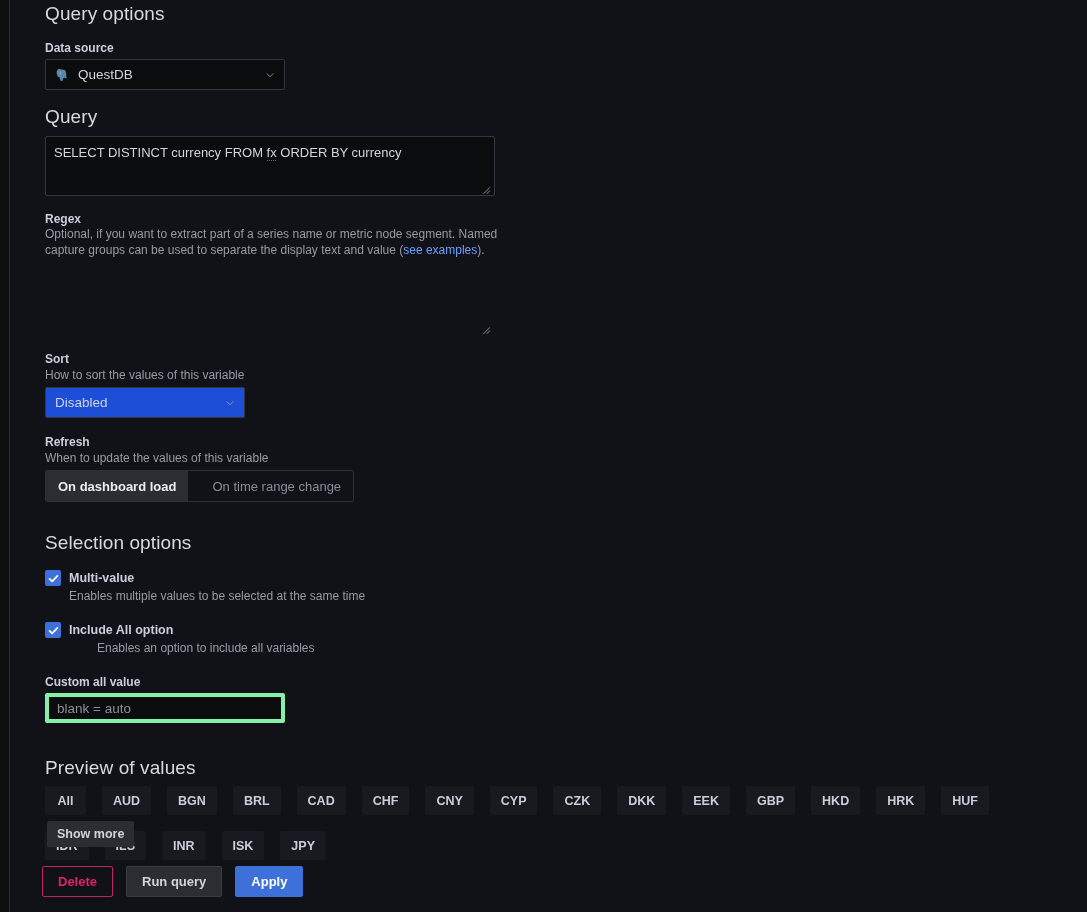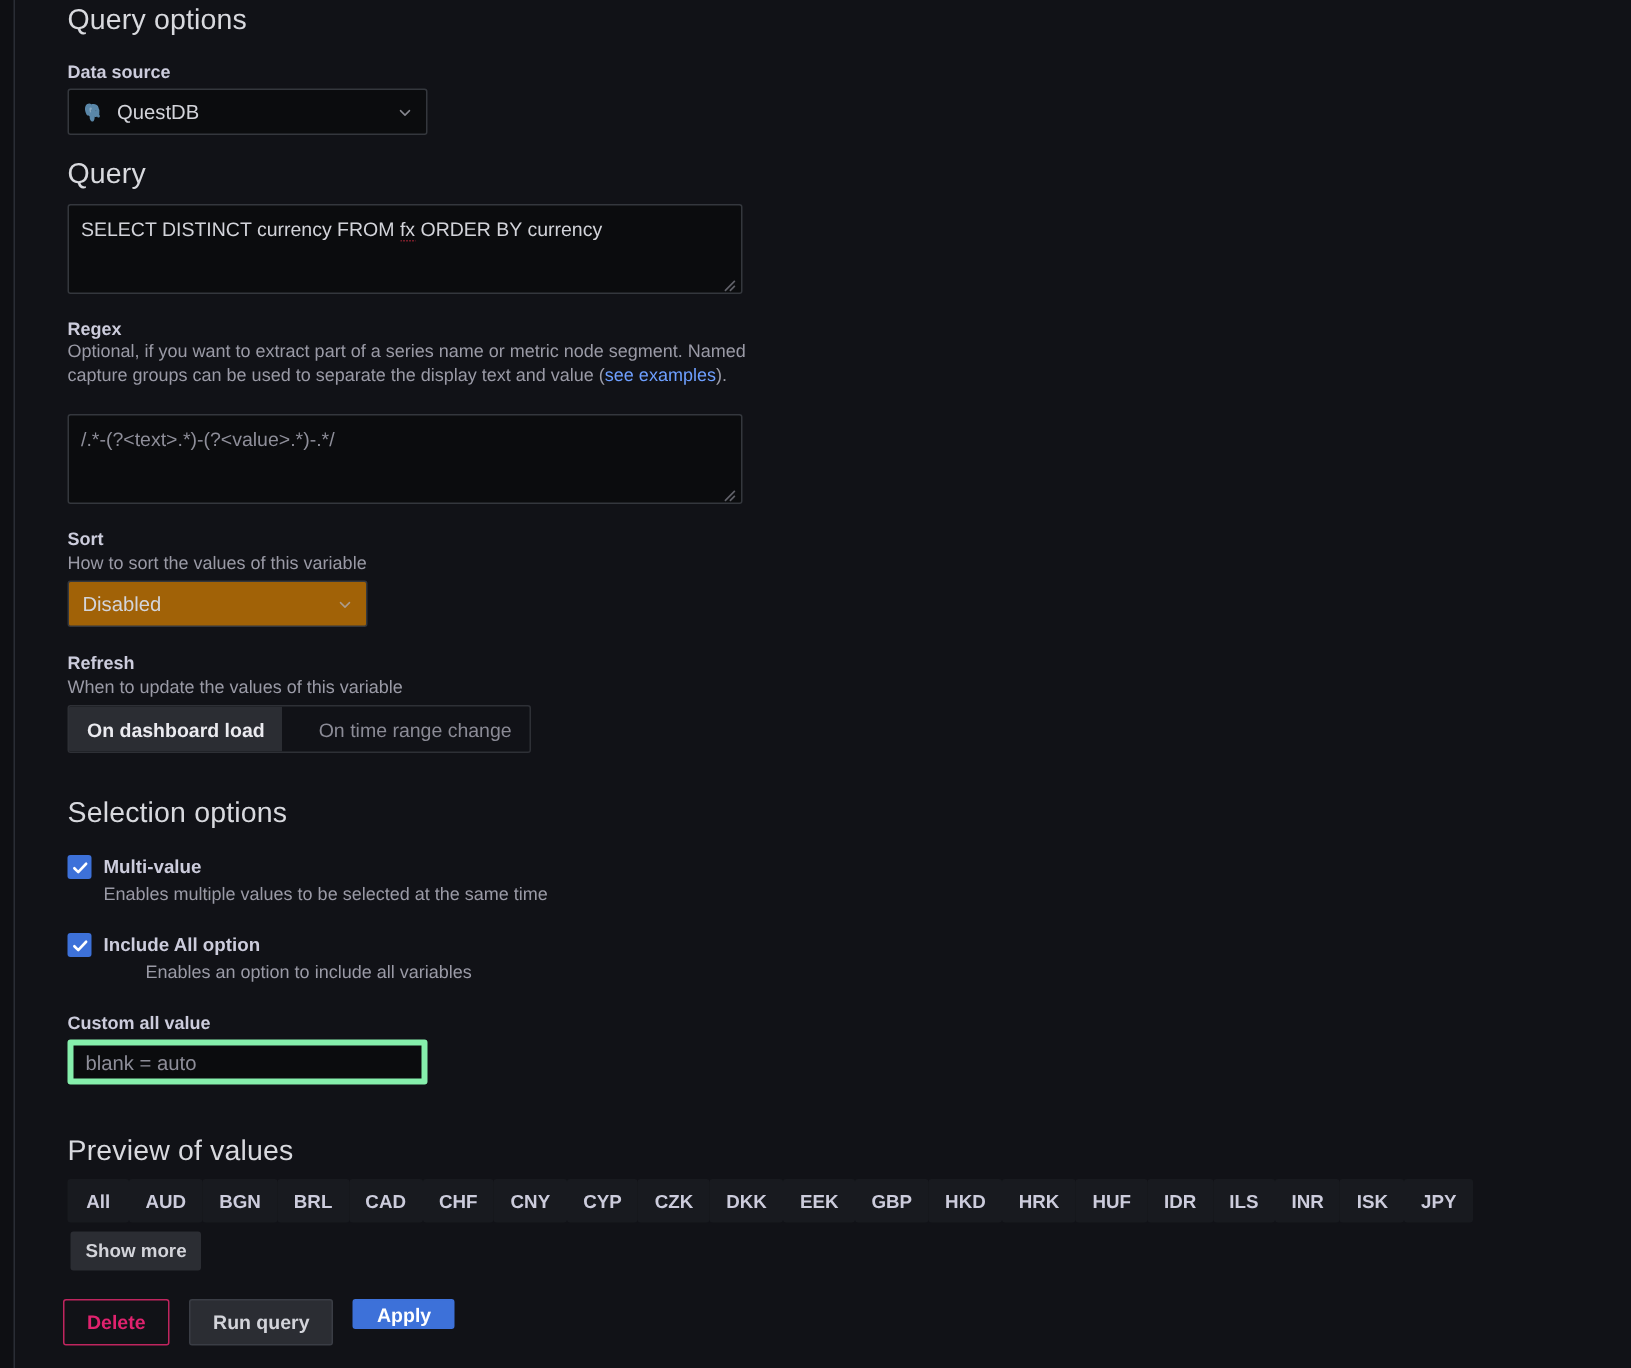--- a/index.html
+++ b/index.html
@@ -120,21 +120,21 @@
   .lbl-sort      { position: absolute; left: 35px; top: 351px; }
   .desc-sort     { position: absolute; left: 35px; top: 368px; }
   .lbl-refresh   { position: absolute; left: 35px; top: 434px; }
   .desc-refresh  { position: absolute; left: 35px; top: 451px; }
 
   
   .select-box {
     position: absolute;
     left: 35px; top: 387px;
     width: 200px; height: 31px;
-    background: #a16207;
+    background: #1d4ed8;
     border: 1px solid #34373d;
     border-radius: 2px;
     display: flex;
     align-items: center;
     padding: 0 8px 0 9px;
     cursor: pointer;
   }
   .select-val { font-size: 13.5px; color: #d3d4da; flex: 1 1 auto; }
 
   
@@ -208,21 +208,21 @@
   }
   .input-customall::placeholder { color: #8e8e99; }
 
   
   .chips {
     position: absolute;
     left: 35px; top: 786px;
     width: 1000px;
     display: flex;
     flex-wrap: wrap;
-    gap: 0;
+    gap: 16px;
   }
   .chip {
     height: 29px;
     min-width: 41px;
     padding: 0 11px;
     background: #181a1f;
     border-radius: 2px;
     display: flex;
     align-items: center;
     justify-content: center;
@@ -260,21 +260,21 @@
     border: 1px solid #c0255f;
     color: #e0226e;
   }
   .btn-runquery {
     height: 31px; padding: 0 15px;
     background: #2b2d33;
     border: 1px solid #3a3d45;
     color: #d3d4da;
   }
   .btn-apply {
-    height: 20px; padding: 0 15px;
+    height: 31px; padding: 0 15px;
     background: #3d71d9;
     border: 1px solid #3d71d9;
     color: #ffffff;
   }
 
   .squiggle {
     background-image: repeating-linear-gradient(
       to right, #e02f44 0 1px, transparent 1px 2px);
     background-repeat: repeat-x;
     background-size: 2px 1px;
@@ -320,21 +320,20 @@
   <svg class="resize-grip grip-query" viewBox="0 0 10 10">
     <path d="M9 3L3 9M9 6L6 9" stroke="#9a9aa6" stroke-width="1" fill="none"></path>
   </svg>
 
   <div class="field-label lbl-regex">Regex</div>
   <div class="field-desc desc-regex">
     <span>Optional, if you want to extract part of a series name or metric node segment.</span>
     <span>Named capture groups can be used to separate the display text and value (</span><a class="link">see examples</a><span>).</span>
   </div>
 
-  <textarea class="ta ta-regex" spellcheck="false" placeholder="/.*-(?&lt;text&gt;.*)-(?&lt;value&gt;.*)-.*/" style=""></textarea>
   <svg class="resize-grip grip-regex" viewBox="0 0 10 10">
     <path d="M9 3L3 9M9 6L6 9" stroke="#9a9aa6" stroke-width="1" fill="none"></path>
   </svg>
 
   <div class="field-label lbl-sort">Sort</div>
   <div class="field-desc desc-sort">How to sort the values of this variable</div>
 
   <div class="select-box">
     <span class="select-val">Disabled</span>
     <svg class="chev" viewBox="0 0 24 24">

